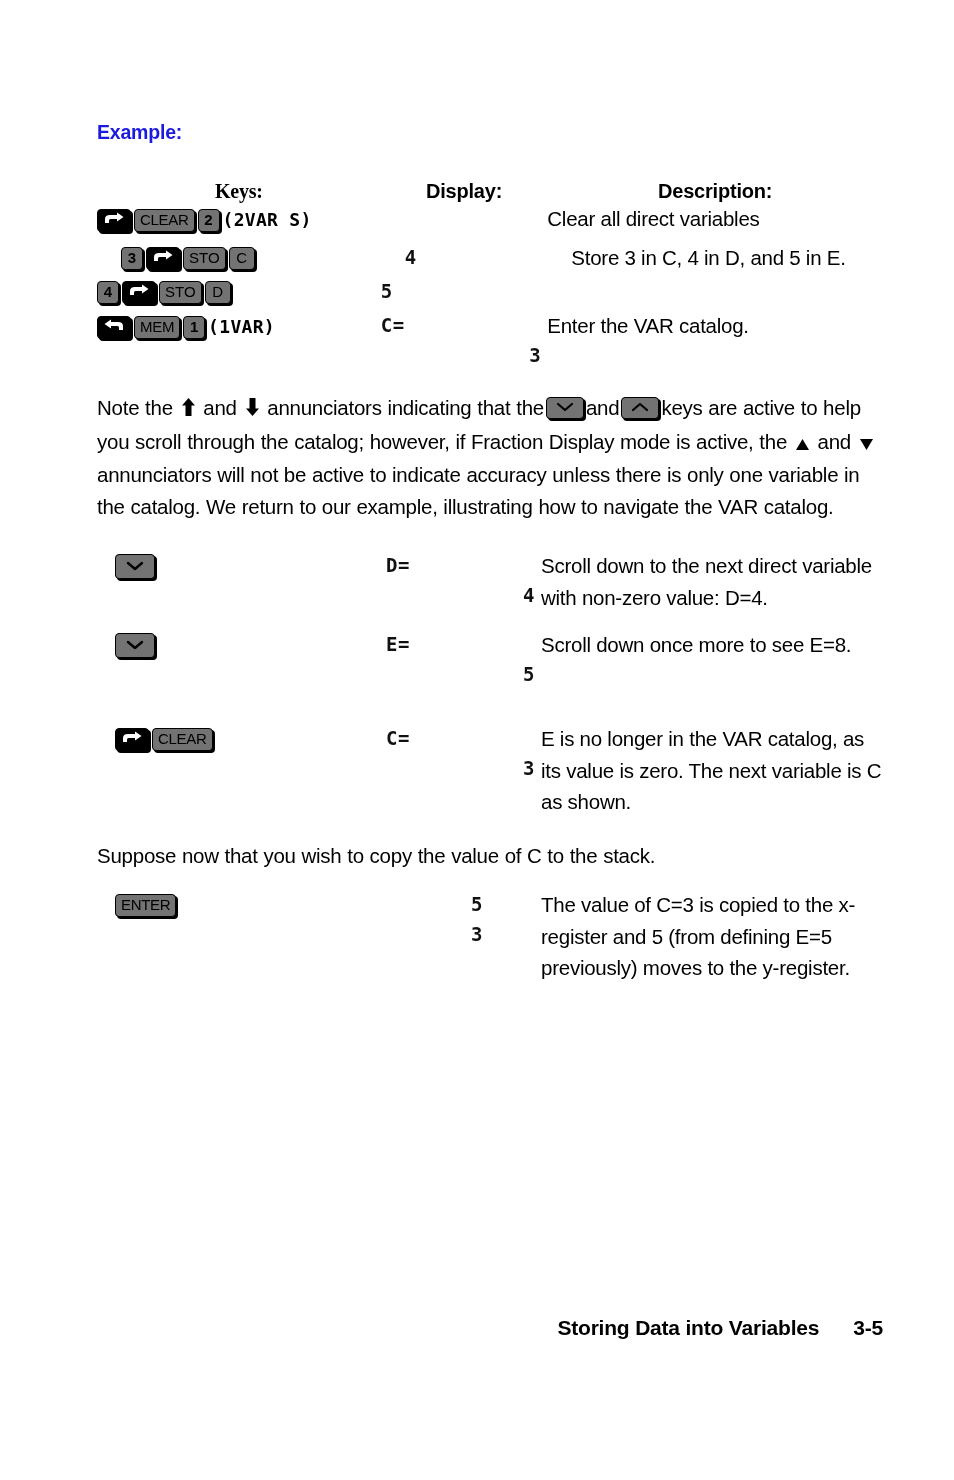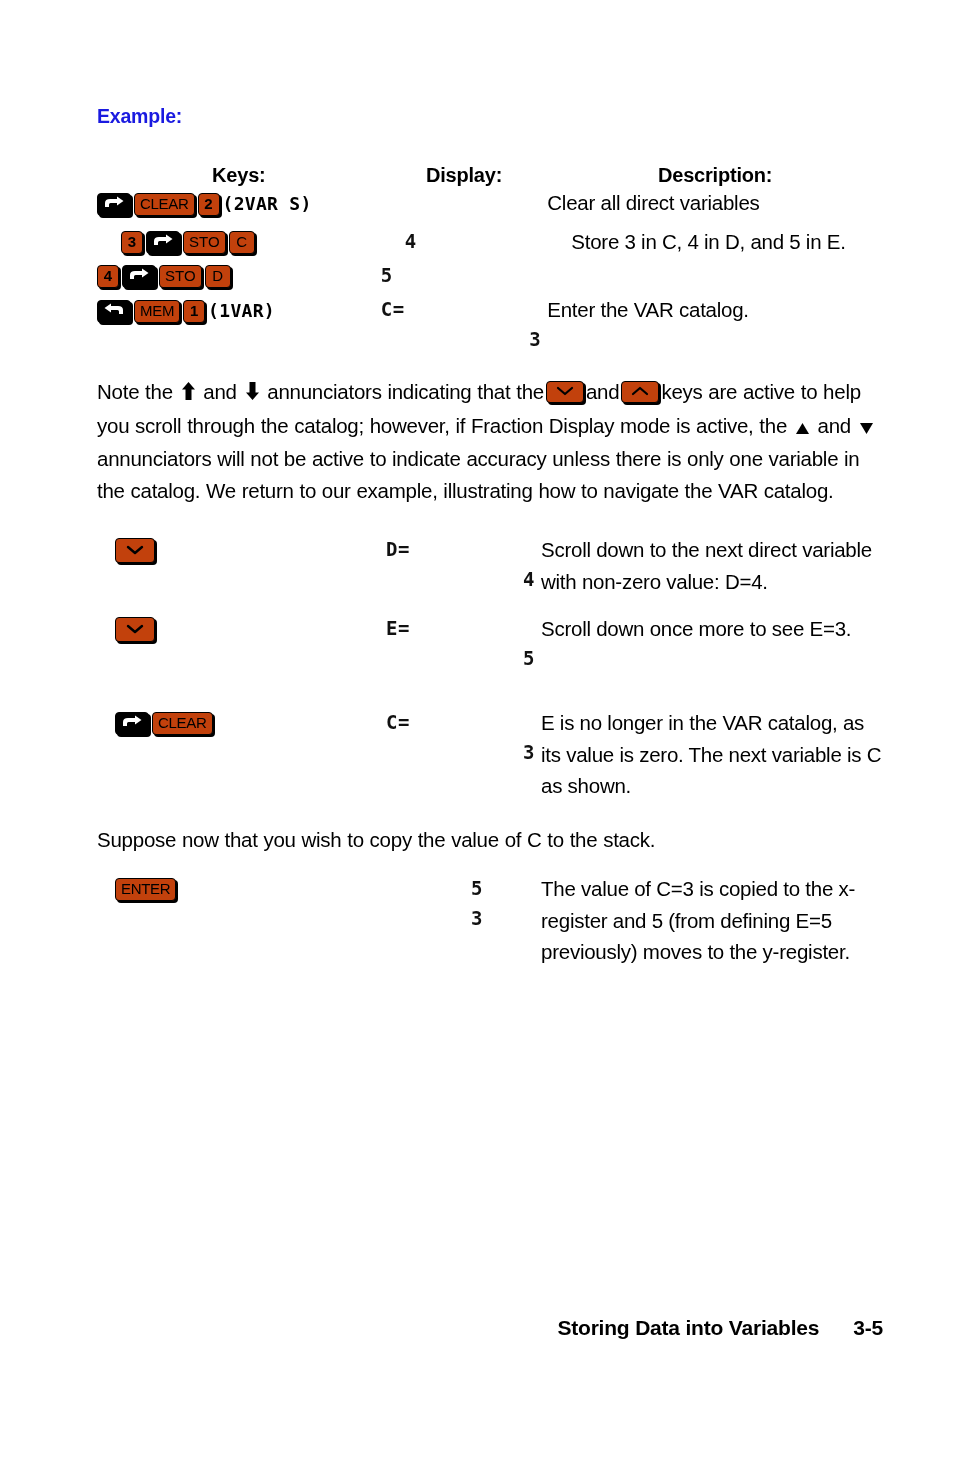--- a/index.html
+++ b/index.html
@@ -29,21 +29,21 @@
     top: 105px;
     width: 786px;
   }
 
   
   .example-head {
     color: #1a1ae0;
     font-weight: bold;
     font-size: 19.5px;
     letter-spacing: -0.2px;
-    margin: 0 0 14px 0;
+    margin: 16px 0 14px 0;
   }
 
   p.body-text {
     font-size: 20.5px;
     line-height: 31.5px;
     margin: 0 0 6px 0;
     letter-spacing: -0.25px;
     font-weight: 300;
     word-spacing: 0.3px;
   }
@@ -61,21 +61,21 @@
   .col-disp   { width: 155px; }
   .col-desc   { width: 342px; }
 
   .hdr {
     text-align: center;
     font-weight: bold;
     font-size: 20px;
     letter-spacing: -0.2px;
     padding-bottom: 8px;
   }
-  .hdr-keys { text-align: center; padding-left: 0px; }
+  .hdr-keys { text-align: center; padding-left: 0px; font-family: Liberation Serif, serif; }
   .hdr-disp { text-align: center; }
   .hdr-desc { text-align: center; }
 
   .desc-cell {
     font-size: 20.5px;
     line-height: 31.5px;
     letter-spacing: -0.25px;
     font-weight: 300;
     padding-left: 6px;
   }
@@ -108,21 +108,21 @@
 
   .key {
     display: inline-block;
     box-sizing: border-box;
     min-width: 26px;
     height: 23px;
     padding: 0 5px;
     margin: 0 3px 3px 0;
     border: 1.6px solid #000;
     border-radius: 4px;
-    background: #c2410c;
+    background: #737373;
     color: #000;
     font-family: "Liberation Sans", sans-serif;
     font-size: 15px;
     font-weight: 400;
     line-height: 20px;
     text-align: center;
     vertical-align: middle;
     box-shadow: 2px 2px 0 0 #000;
     letter-spacing: 0px;
   }
@@ -334,21 +334,21 @@
               <svg width="24" height="16" viewBox="0 0 24 16">
                     <path d="M5 5 L12 11 L19 5" stroke="#000" stroke-width="2.4" fill="none" stroke-linecap="round" stroke-linejoin="round"></path>
                   </svg>
             </span>
           </span>
         </td>
         <td class="col-disp lcd" style="padding-top:16px;">
           <span class="lcd-left">E=</span>
           <span class="lcd-right">5</span>
         </td>
-        <td class="col-desc desc-cell" style="padding-top:16px;">Scroll down once more to see E=3.</td>
+        <td class="col-desc desc-cell" style="padding-top:16px;">Scroll down once more to see E=8.</td>
       </tr>
     </tbody>
       </table>
 
     <div class="gap-md"></div>
 
 
     <div class="gap-sm"></div>
 
     <table class="tbl">

